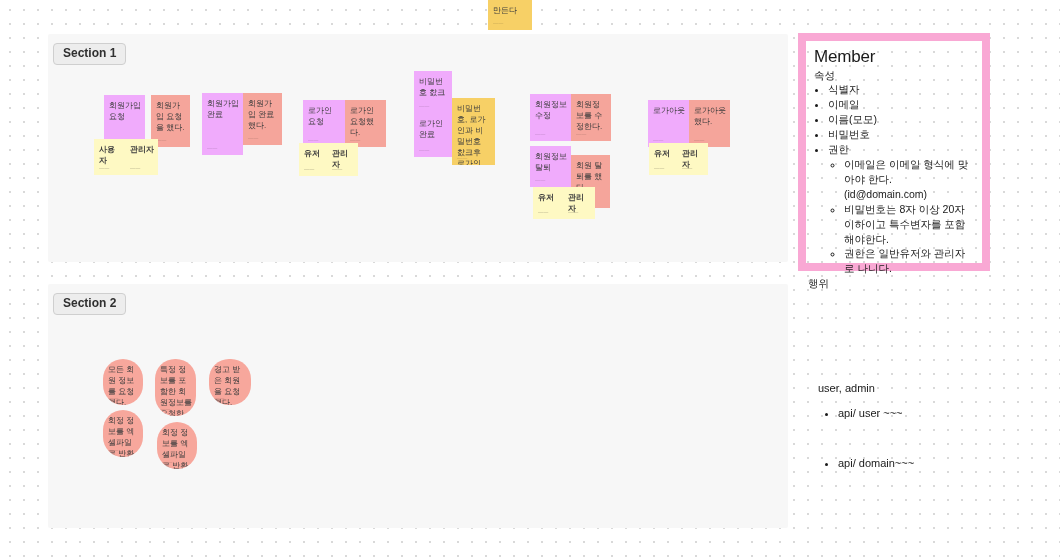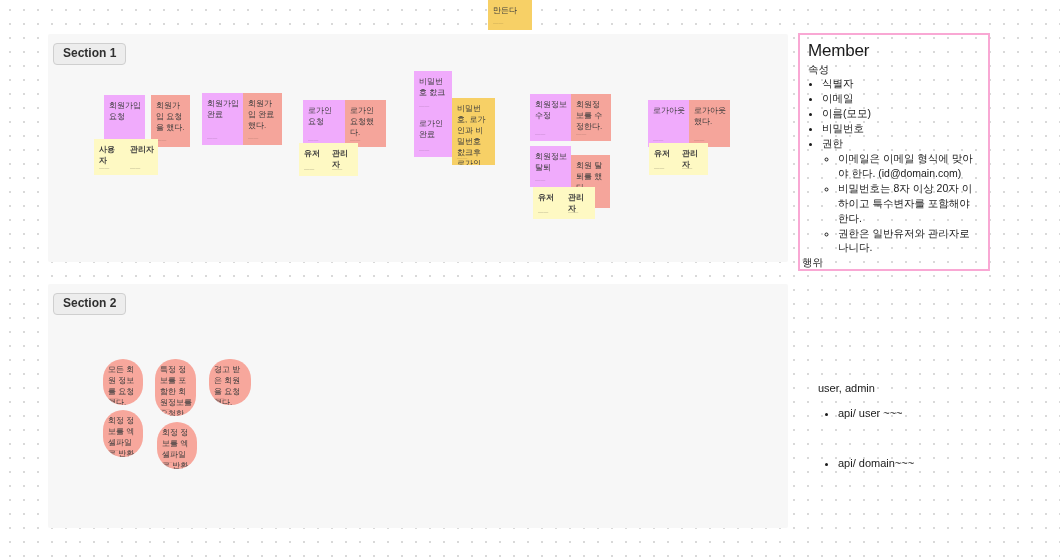--- a/index.html
+++ b/index.html
@@ -62,21 +62,21 @@
   }
   .note.blue   { background: #f0abfc; }
   .note.pink   { background: #f5a59b; }
   .note.orange { background: #fef9c3; font-weight: bold; }
   .note.yellow { background: #f7d066; }
   .note.salmon { background: #f7a79c; border-radius: 20px; }
 
   
   .aggregate {
     position: absolute;
-    border: 2px solid #f9a8d4;
+    border: 8px solid #f9a8d4;
     background: transparent;
     padding: 6px 8px 4px 8px;
     font-size: 10.5px;
     color: #1a1a1a;
     line-height: 1.42;
   }
   .aggregate h1 {
     font-size: 17px;
     font-weight: normal;
     line-height: 1.15;
@@ -117,21 +117,21 @@
 <div class="note pink" style="left:151px; top:95px; width:39px; height:52px;">
   <span>회원가입 요청을 했다.</span>
 <span class="meta">——</span></div>
 <div class="note orange" style="left:94px; top:139px; width:31px; height:36px;">
   <span>사용자</span>
 <span class="meta">——</span></div>
 <div class="note orange" style="left:125px; top:139px; width:33px; height:36px;">
   <span>관리자</span>
 <span class="meta">——</span></div>
 
-<div class="note blue" style="left:202px; top:93px; width:41px; height:52px;">
+<div class="note blue" style="left:202px; top:93px; width:41px; height:62px;">
   <span>회원가입 완료</span>
 <span class="meta">——</span></div>
 <div class="note pink" style="left:243px; top:93px; width:39px; height:52px;">
   <span>회원가입 완료했다.</span>
 <span class="meta">——</span></div>
 
 <div class="note blue" style="left:303px; top:100px; width:42px; height:47px;">
   <span>로가인 요청</span>
 <span class="meta">——</span></div>
 <div class="note pink" style="left:345px; top:100px; width:41px; height:47px;">

